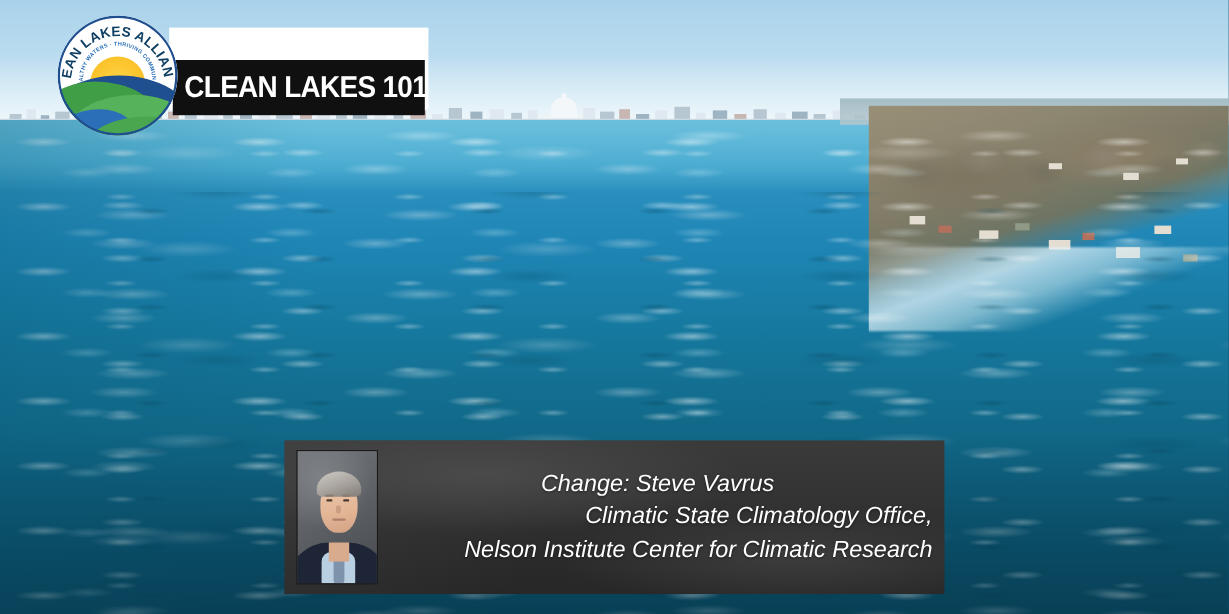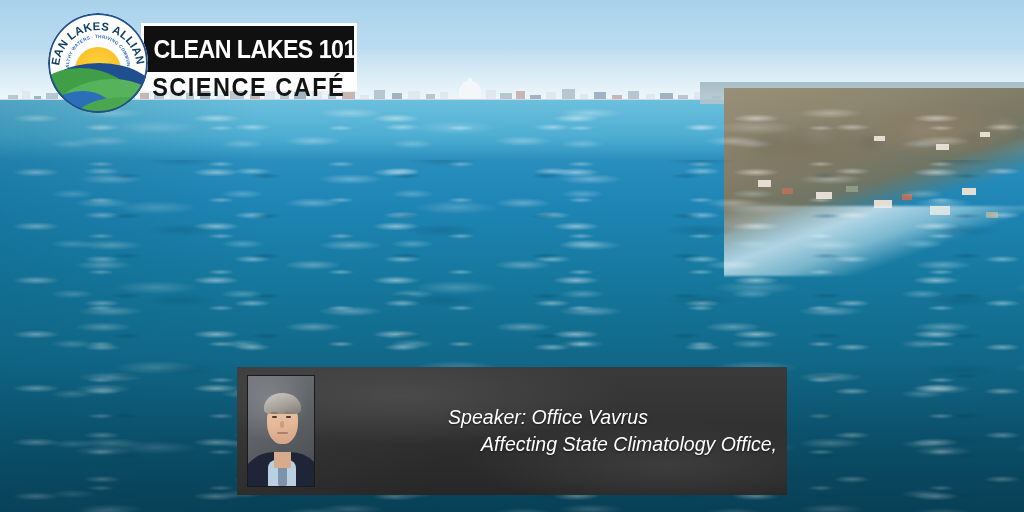--- a/index.html
+++ b/index.html
@@ -161,20 +161,21 @@
     position:absolute; left:93px; top:10px;
     width:216px; height:68px;
     background:#ffffff;
     padding:3px 3px 2px 3px;
   }
   .cl101{
     height:46px;
     background:#101010;
     display:flex; align-items:center; justify-content:center;
     padding:0 7px 0 19px;
+    margin-top:24px;
   }
   .cl101 span{
     color:#ffffff;
     font-weight:bold;
     font-size:25px;
     line-height:25px;
     letter-spacing:-.6px;
     transform:scaleX(.93);
     white-space:nowrap;
     font-family:"Liberation Sans", sans-serif;
@@ -465,23 +466,20 @@
   <div class="tex3"></div>
   <div class="shade-left"></div>
   <div class="shade-bottom"></div>
 
   <div class="logo-lockup">
 
     <div class="wordmark-box">
       <div class="cl101">
         <span>CLEAN LAKES 101</span>
       </div>
-      <div class="sci-cafe">
-        <span>SCIENCE CAFÉ</span>
-      </div>
     </div>
 
     <div class="seal">
       <div class="seal-inner">
         <div class="seal-ray" style="left:calc(50% - 2.5px); transform:rotate(-52deg);"></div>
         <div class="seal-ray" style="left:calc(50% - 2.5px); transform:rotate(-34deg);"></div>
         <div class="seal-ray" style="left:calc(50% - 2.5px); transform:rotate(-17deg);"></div>
         <div class="seal-ray" style="left:calc(50% - 2.5px); transform:rotate(0deg);"></div>
         <div class="seal-ray" style="left:calc(50% - 2.5px); transform:rotate(17deg);"></div>
         <div class="seal-ray" style="left:calc(50% - 2.5px); transform:rotate(34deg);"></div>
@@ -522,18 +520,19 @@
         <div class="pt-hair"></div>
         <div class="pt-brow l"></div>
         <div class="pt-brow r"></div>
         <div class="pt-eye l"></div>
         <div class="pt-eye r"></div>
         <div class="pt-nose"></div>
         <div class="pt-mouth"></div>
       </div>
     </div>
     <div class="speaker-text">
-      <div class="sp-line c">Speaker: Office Vavrus</div>
-      <div class="sp-line">Affecting State Climatology Office,</div>
+      <div class="sp-line c">Change: Steve Vavrus</div>
+      <div class="sp-line">Climatic State Climatology Office,</div>
+      <div class="sp-line">Nelson Institute Center for Climatic Research</div>
     </div>
   </div>
 
 </div>
 
 </body></html>

